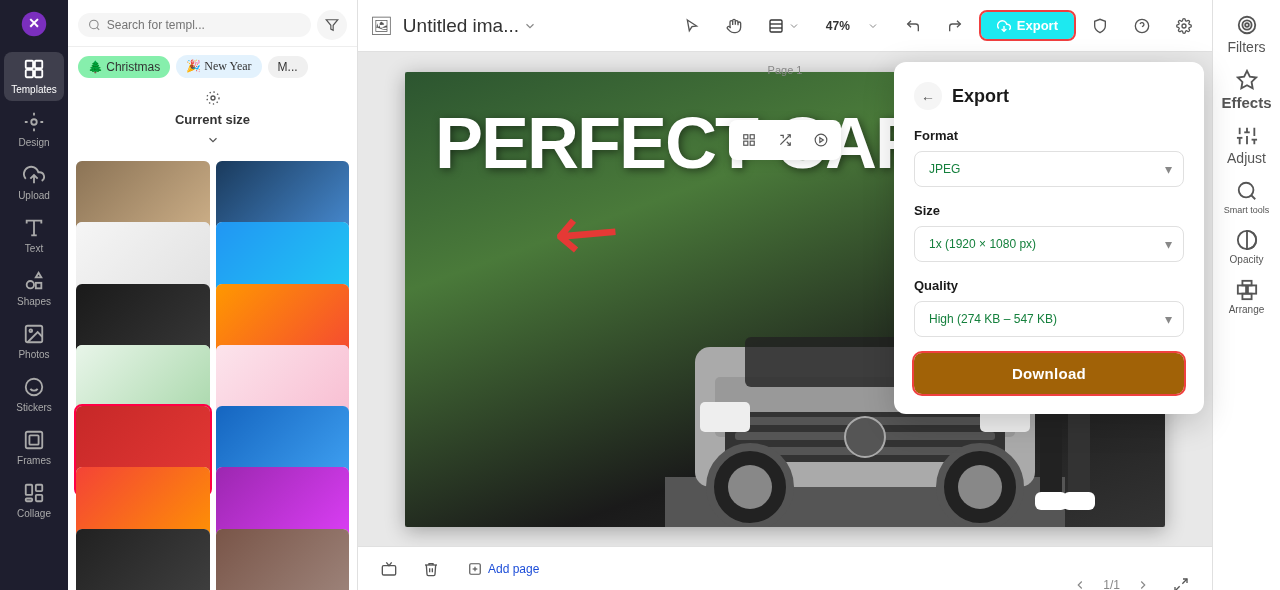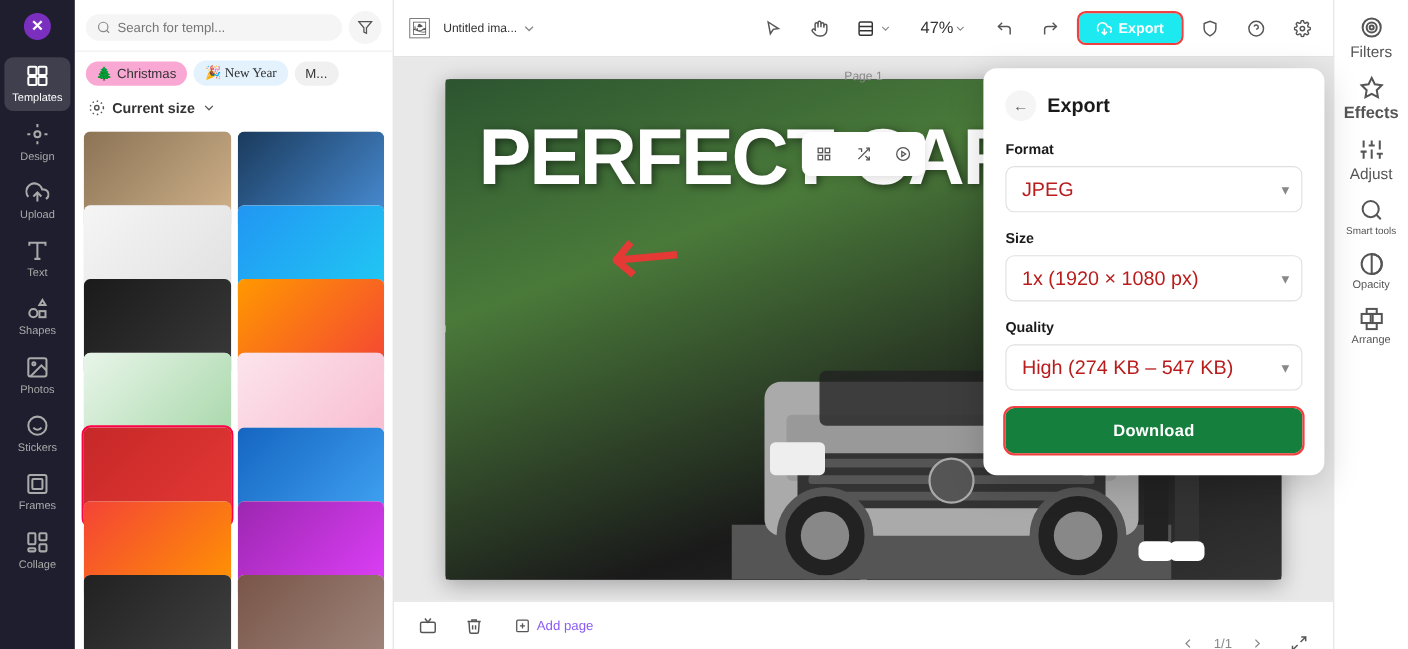--- a/index.html
+++ b/index.html
@@ -59,27 +59,28 @@
 
     .template-tabs {
       display: flex; align-items: center; gap: 6px;
       padding: 8px 10px 4px; overflow-x: auto;
     }
     .template-tab {
       white-space: nowrap; padding: 4px 10px; border-radius: 16px;
       font-size: 12px; cursor: pointer; border: none;
       background: #f0f0f0; color: #333;
     }
-    .template-tab.christmas { background: #f9a8d4; color: #333; }
+    .template-tab.christmas { background: #86efac; color: #333; }
     .template-tab.newyear { background: #e3f2fd; color: #333; font-family: Liberation Serif, serif; }
 
     .current-size-bar {
       display: flex; align-items: center; gap: 6px;
       padding: 8px 12px; font-size: 13px; font-weight: 600; color: #333;
       cursor: pointer;
+      flex-direction: column;
     }
 
     .templates-grid {
       flex: 1; overflow-y: auto; padding: 6px 8px;
       display: grid; grid-template-columns: 1fr 1fr; gap: 6px;
     }
     .template-thumb {
       border-radius: 6px; overflow: hidden; cursor: pointer;
       aspect-ratio: 1.5; background: #ddd; position: relative;
     }
@@ -119,31 +120,31 @@
     
     .top-bar {
       height: 52px;
       background: #fff;
       display: flex; align-items: center;
       padding: 0 12px; gap: 10px;
       border-bottom: 1px solid #e0e0e0;
       z-index: 5;
     }
     .doc-icon { color: #555; font-size: 18px; }
-    .doc-title { font-size: 11px; font-weight: 500; color: #333; display: flex; align-items: center; gap: 4px; cursor: pointer; }
+    .doc-title { font-size: 19px; font-weight: 500; color: #333; display: flex; align-items: center; gap: 4px; cursor: pointer; }
     .spacer { flex: 1; }
     .toolbar-btn {
       width: 32px; height: 32px; border: none; background: transparent;
       cursor: pointer; border-radius: 6px; display: flex; align-items: center; justify-content: center;
       color: #555; font-size: 16px;
     }
     .zoom-btn {
-      display: flex; align-items: center; gap: 0; padding: 4px 8px;
+      display: flex; align-items: center; gap: 17px; padding: 4px 8px;
       border: none; background: transparent; cursor: pointer; border-radius: 6px;
-      font-size: 15px; color: #333;
+      font-size: 12px; color: #333; font-weight: bold;
     }
     .layout-btn {
       display: flex; align-items: center; gap: 4px; padding: 4px 8px;
       border: none; background: transparent; cursor: pointer; border-radius: 6px;
       font-size: 13px; color: #333;
     }
     .export-btn {
       background: #1de9f0; color: #fff; border: none; border-radius: 6px;
       padding: 6px 16px; font-size: 13px; font-weight: 600; cursor: pointer;
       display: flex; align-items: center; gap: 6px;
@@ -210,21 +211,21 @@
       padding: 0 16px; gap: 12px; border-top: 1px solid #e0e0e0;
     }
     .bottom-btn {
       width: 30px; height: 30px; border: none; background: transparent;
       cursor: pointer; border-radius: 6px; display: flex; align-items: center; justify-content: center;
       color: #555; font-size: 16px;
     }
     .add-page-btn {
       display: flex; align-items: center; gap: 6px; padding: 4px 10px;
       border: none; background: transparent; cursor: pointer; border-radius: 6px;
-      font-size: 12px; color: #8b5cf6;
+      font-size: 12px; color: #1d4ed8;
     }
     .bottom-right { margin-left: auto; display: flex; align-items: center; gap: 8px; margin-top: 33px; }
 
     
     .right-sidebar {
       width: 68px; background: #fff; border-left: 1px solid #e0e0e0;
       display: flex; flex-direction: column; align-items: center;
       padding: 8px 0; gap: 2px;
     }
     .right-item {
@@ -254,30 +255,30 @@
       font-size: 14px; color: #555;
     }
     .export-panel-title { font-size: 18px; font-weight: 600; color: #1a1a1a; }
     .export-section-label { font-size: 13px; font-weight: 600; color: #1a1a1a; margin-bottom: 8px; }
     .export-select-wrap {
       position: relative; margin-bottom: 16px;
     }
     .export-select {
       width: 100%; padding: 10px 36px 10px 14px;
       border: 1.5px solid #e0e0e0; border-radius: 8px;
-      font-size: 18px; color: #b91c1c; background: #fff;
+      font-size: 12px; color: #15803d; background: #fff;
       appearance: none; cursor: pointer; outline: none;
     }
     .select-chevron {
       position: absolute; right: 12px; top: 50%; transform: translateY(-50%);
       pointer-events: none; color: #888; font-size: 14px;
     }
     .download-btn {
       width: 100%; padding: 12px;
-      background: #15803d; border: none; border-radius: 8px;
+      background: #a16207; border: none; border-radius: 8px;
       font-size: 15px; font-weight: 700; color: #fff; cursor: pointer;
       letter-spacing: 0.3px;
       outline: 2px solid #f04040;
     }
 
     
     .templates-grid::-webkit-scrollbar { width: 4px; }
     .templates-grid::-webkit-scrollbar-track { background: transparent; }
     .templates-grid::-webkit-scrollbar-thumb { background: #ddd; border-radius: 2px; }
   </style>

